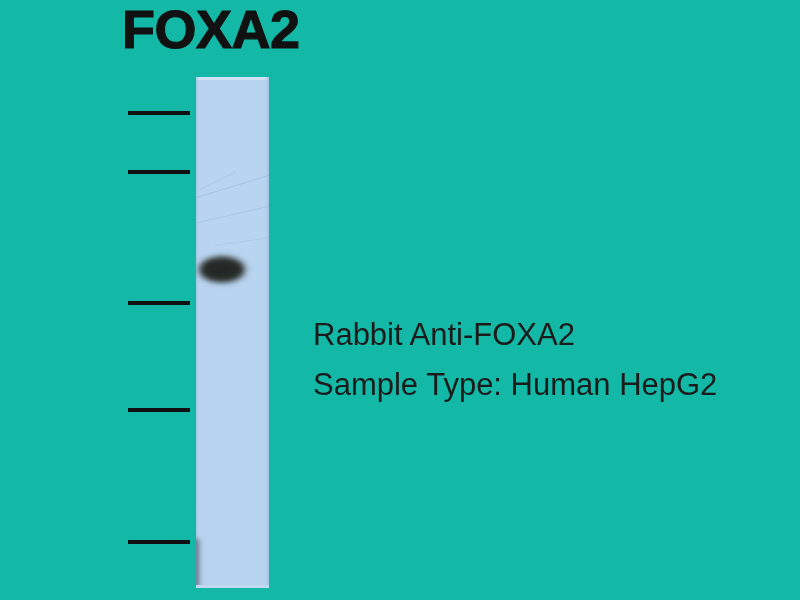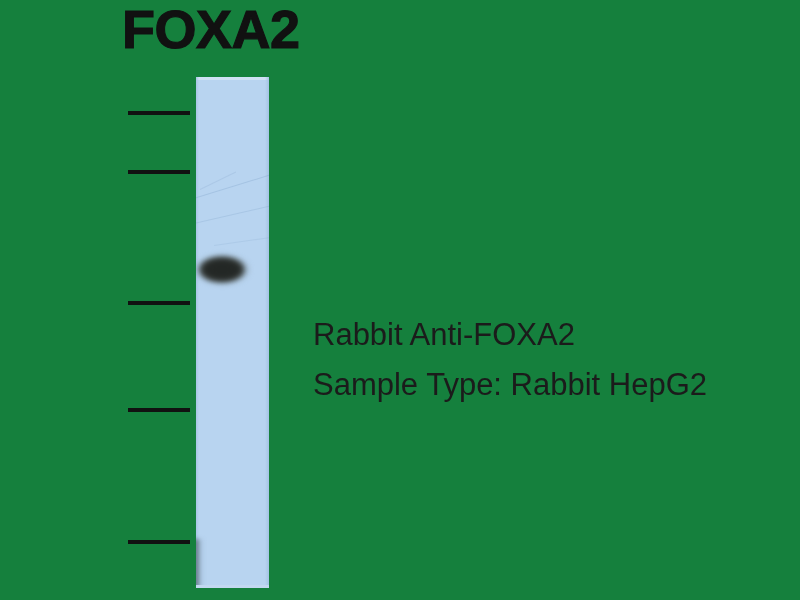--- a/index.html
+++ b/index.html
@@ -4,21 +4,21 @@
 <style>
   html, body {
     margin: 0;
     padding: 0;
     background: #ffffff;
   }
   #page {
     position: relative;
     width: 800px;
     height: 600px;
-    background: #15803d;
+    background: #14b8a6;
     overflow: hidden;
     font-family: "Liberation Sans", sans-serif;
   }
 
   
   #blot-title {
     position: absolute;
     left: 122px;
     top: 2px;
     font-family: "Liberation Sans", sans-serif;
@@ -189,16 +189,16 @@
     <div id="protein-band"></div>
     <div id="protein-band-core"></div>
 
     <div id="lane-bottom-smear"></div>
 
     <div class="lane-bottom-edge"></div>
   </div>
 
   <div id="annotation-block">
     <div class="anno-line">Rabbit Anti-FOXA2</div>
-    <div class="anno-line">Sample Type: Rabbit HepG2</div>
+    <div class="anno-line">Sample Type: Human HepG2</div>
   </div>
 
 </div>
 
 </body></html>

